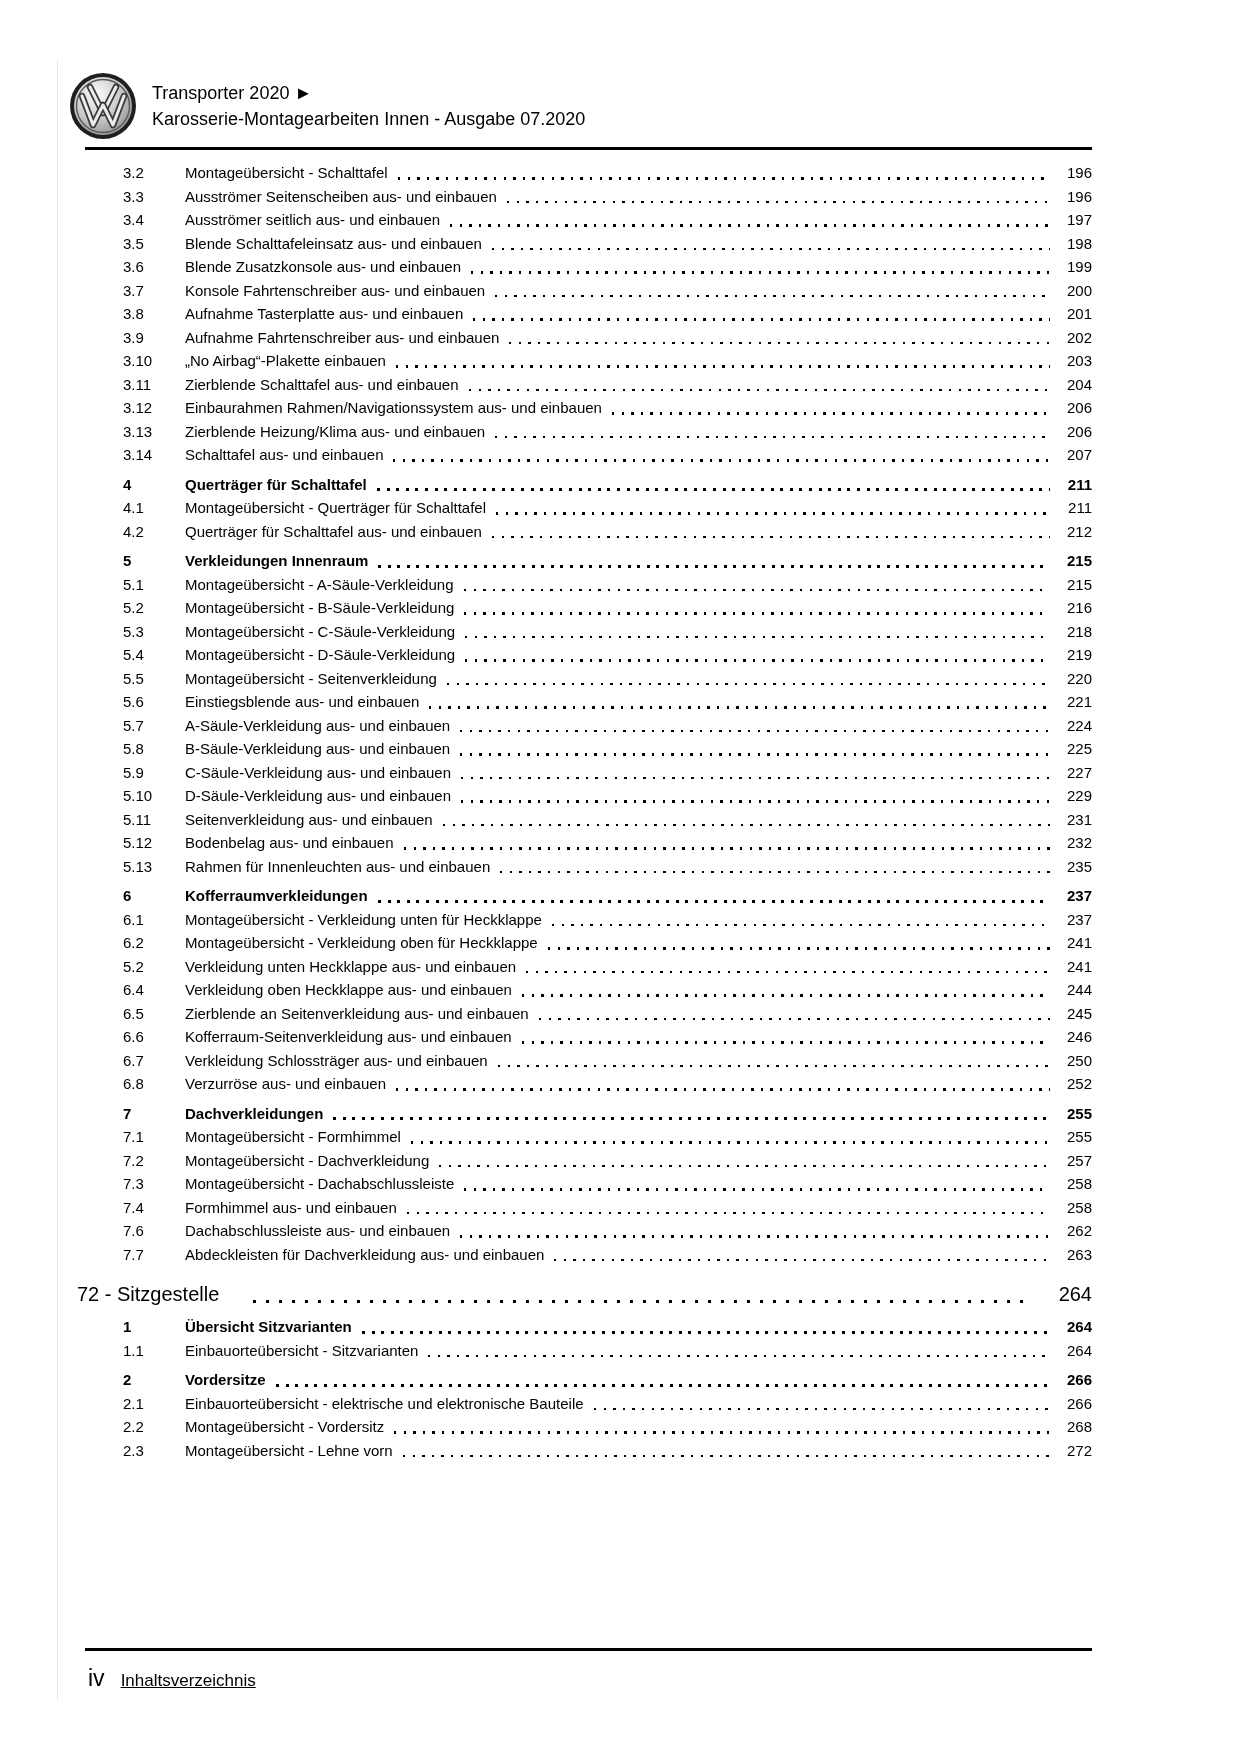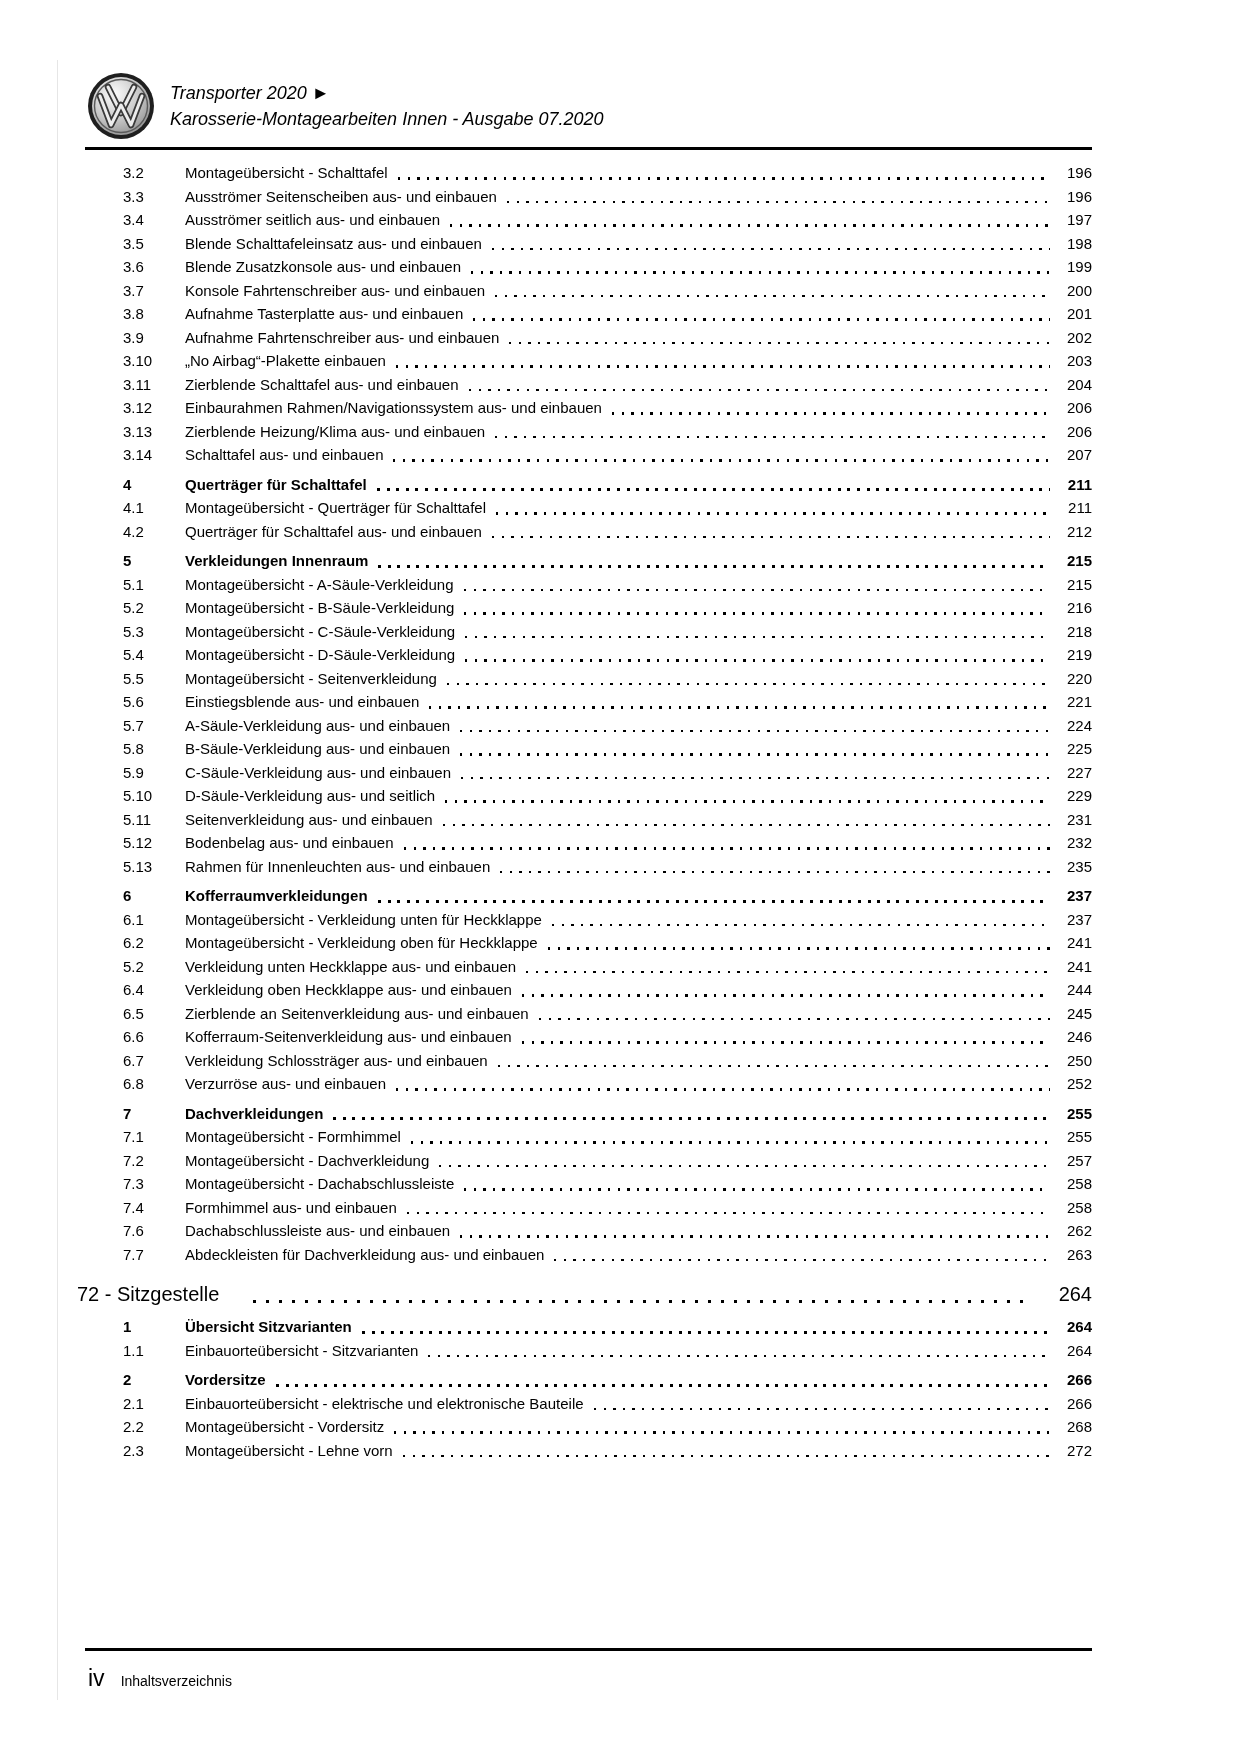--- a/index.html
+++ b/index.html
@@ -8,21 +8,21 @@
     width: 1240px; height: 1754px;
     background: #ffffff;
     color: #000;
     font-family: "Liberation Sans", sans-serif;
     position: relative;
     overflow: hidden;
   }
   .scan-line { position: absolute; left: 57px; top: 60px; height: 1640px; width: 1px; background: #e6e6e6; }
 
   
-  .header { position: absolute; left: 85px; right: 148px; top: 70px; height: 80px; font-style: italic; }
+  .header { position: absolute; left: 67px; right: 148px; top: 70px; height: 80px; }
   .logo { position: absolute; left: 2px; top: 2px; width: 68px; height: 68px; }
   .titles { margin-left: 85px; padding-top: 10px; }
   .title-line { font-size: 18px; line-height: 26px; white-space: nowrap; }
   .header-rule { position: absolute; left: 85px; right: 148px; top: 147px; height: 3px; background: #000; }
 
   
   .toc { position: absolute; left: 85px; right: 148px; top: 161px; }
   .row { display: flex; height: 23.5px; line-height: 23.5px; font-size: 15px; }
   .row .num { flex: none; margin-left: 38px; width: 62px; }
   .row .title { flex: none; white-space: nowrap; }
@@ -34,21 +34,21 @@
   .row .page { flex: none; min-width: 36px; text-align: right; }
   .row.section { font-weight: 700; margin-top: 6px; }
   .row.section .dots::after { height: 3px; background-image: repeating-linear-gradient(to right, #000 0 3px, transparent 3px 9.6px); }
   .row.chapter { font-size: 20px; height: 30px; line-height: 30px; margin-top: 13px; margin-left: -8px; gap: 24px; }
   .row.chapter .dots::after { height: 3px; bottom: 6px; background-image: repeating-linear-gradient(to right, #000 0 3px, transparent 3px 13px); }
 
   
   .footer-rule { position: absolute; left: 85px; right: 148px; top: 1648px; height: 3px; background: #000; }
   .footer { position: absolute; left: 88px; top: 1662px; display: flex; align-items: baseline; gap: 16px; }
   .footer .roman { font-size: 23px; line-height: 32px; }
-  .footer .label { font-size: 14px; }
+  .footer .label { font-size: 17px; text-decoration: underline; }
 </style>
 </head>
 <body>
 
 <div class="scan-line"></div>
 
 <div class="header">
   <span class="logo">
     <svg width="68" height="68" viewBox="0 0 68 68" aria-hidden="true">
       <defs>
@@ -226,21 +226,21 @@
       <span class="page">225</span>
     </div>
     <div class="row sub">
       <span class="num">5.9</span>
       <span class="title">C-Säule-Verkleidung aus- und einbauen</span>
       <span class="dots"></span>
       <span class="page">227</span>
     </div>
     <div class="row sub">
       <span class="num">5.10</span>
-      <span class="title">D-Säule-Verkleidung aus- und seitlich</span>
+      <span class="title">D-Säule-Verkleidung aus- und einbauen</span>
       <span class="dots"></span>
       <span class="page">229</span>
     </div>
     <div class="row sub">
       <span class="num">5.11</span>
       <span class="title">Seitenverkleidung aus- und einbauen</span>
       <span class="dots"></span>
       <span class="page">231</span>
     </div>
     <div class="row sub">

